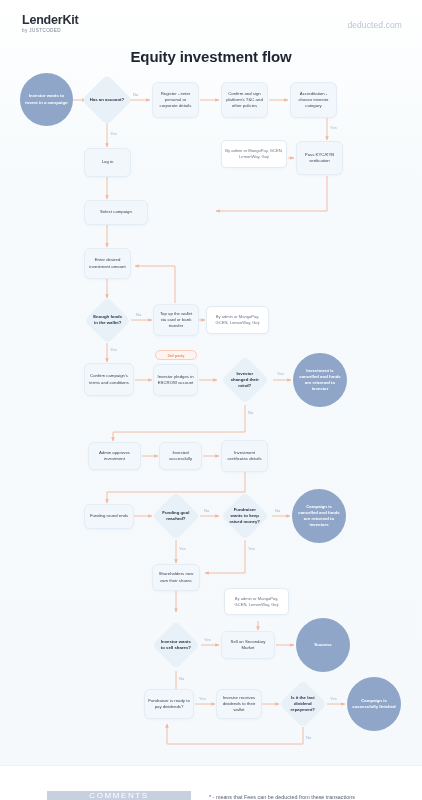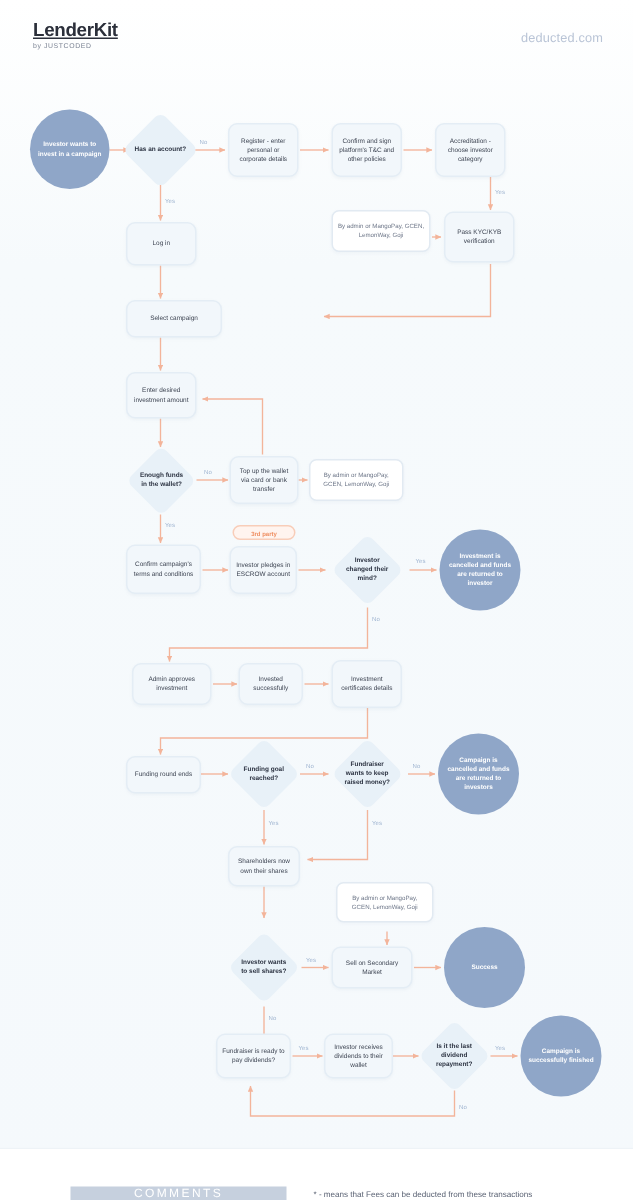--- a/index.html
+++ b/index.html
@@ -7,21 +7,21 @@
     width:422px;height:800px;
     background:#f7fafc;
     font-family:"Liberation Sans", sans-serif;
     overflow:hidden;
     position:relative;
   }
   .page{position:relative;width:422px;height:800px;background:linear-gradient(180deg,#ffffff 0%,#f6fafc 22%,#f5f9fc 100%);}
 
   
   .brand{position:absolute;left:22px;top:14px;}
-  .brand-name{font-size:12.5px;font-weight:bold;color:#2b2f3a;letter-spacing:-0.2px;line-height:13px;text-decoration:underline;}
+  .brand-name{font-size:12.5px;font-weight:bold;color:#2b2f3a;letter-spacing:-0.2px;line-height:13px;}
   .brand-sub{font-size:4.6px;color:#7b8393;letter-spacing:0.4px;margin-top:1px;}
   .site{position:absolute;right:20px;top:20px;font-size:8.5px;color:#b9c4d6;letter-spacing:0.1px;}
   .title{position:absolute;top:48px;left:0;width:422px;text-align:center;font-size:15px;font-weight:bold;color:#1f2430;letter-spacing:-0.1px;}
 
   
   #wires{position:absolute;left:0;top:0;width:422px;height:800px;pointer-events:none;}
 
   
   .node{position:absolute;box-sizing:border-box;display:flex;align-items:center;justify-content:center;text-align:center;}
   .box{
@@ -62,20 +62,21 @@
 </head>
 <body>
 
 <div class="page">
 
   <div class="brand">
     <div class="brand-name">LenderKit</div>
     <div class="brand-sub">by JUSTCODED</div>
   </div>
   <div class="site">deducted.com</div>
+  <div class="title">Equity investment flow</div>
 
   <svg id="wires" viewBox="0 0 422 800">
     <defs>
       <marker id="ah" markerWidth="5" markerHeight="5" refX="4.2" refY="2" orient="auto">
         <path d="M0,0 L4.4,2 L0,4 z" fill="#f3b49a"></path>
       </marker>
     </defs>
     <g stroke="#f3b49a" stroke-width="0.9" fill="none" marker-end="url(#ah)">
 
       <line x1="73" y1="100" x2="86" y2="100"></line>

